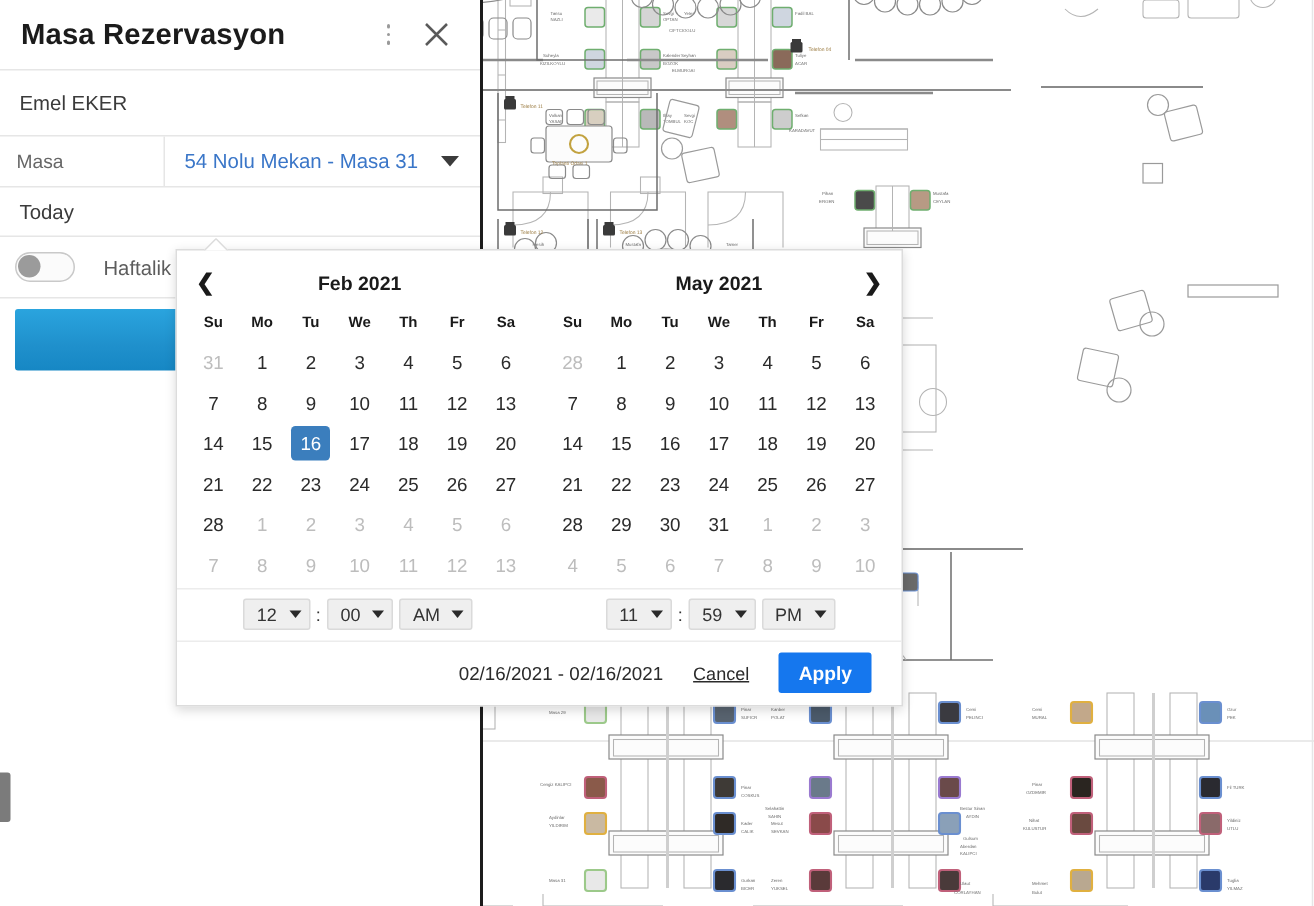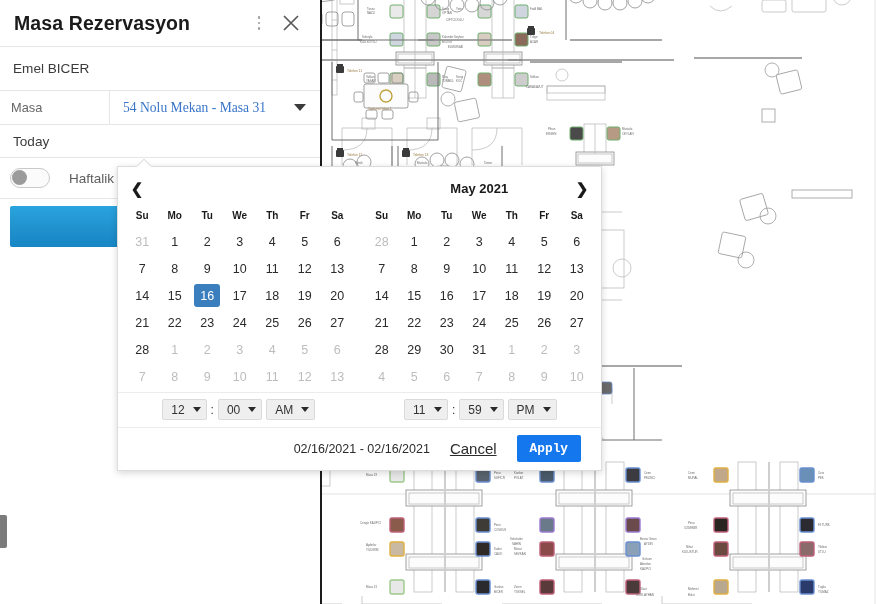--- a/index.html
+++ b/index.html
@@ -95,21 +95,21 @@
   }
   .row-value {
     flex: 1;
     box-sizing: border-box;
     padding: 8px 10px 8px 13px;
     font-size: 13.6px;
     color: #3b3b3b;
     display: flex;
     align-items: center;
   }
-  .row-value.link { color: #3a76c8; font-family: Liberation Serif, serif; }
+  .row-value.link { color: #3a76c8; }
   .row-value .txt { flex: 1; }
   .caret-down {
     width: 0; height: 0;
     border-left: 6px solid transparent;
     border-right: 6px solid transparent;
     border-top: 7px solid #3b3b3b;
     margin-right: 4px;
   }
   .row.tall { min-height: 44px; }
 
@@ -312,34 +312,34 @@
     gap: 14px;
     padding: 7px 20px 8px 8px;
   }
   .range-text {
     font-size: 12.5px;
     color: #2b2b2b;
   }
   .btn-cancel {
     background: transparent;
     border: none;
-    font-size: 15px;
+    font-size: 12px;
     font-family: "Liberation Sans", sans-serif;
     color: #2b2b2b;
     cursor: pointer;
     padding: 4px 6px;
     text-decoration: underline;
   }
   .btn-apply {
     background: #1577ee;
     border: none;
     color: #fff;
     font-size: 12.8px;
     font-weight: bold;
-    font-family: Liberation Mono, monospace;
+    font-family: Liberation Sans, sans-serif;
     border-radius: 2px;
     padding: 6px 13px;
     cursor: pointer;
   }
 
   
   .fp-wall { fill: none; stroke: #6e6e6e; stroke-width: 1; }
   .fp-thin { fill: none; stroke: #b4b4b4; stroke-width: .7; }
   .fp-fill { fill: #fcfcfc; stroke: #8a8a8a; stroke-width: .8; }
   .fp-lbl  { font-family: "Liberation Sans", sans-serif; font-size: 3.3px; fill: #9a7a3f; }
@@ -835,21 +835,21 @@
       </div>
       <div class="hdr-icon closebtn">
         <svg width="20" height="20" viewBox="0 0 20 20" aria-hidden="true">
           <path d="M3 3 L17 17 M17 3 L3 17" stroke="#5a5a5a" stroke-width="1.7" fill="none"></path>
         </svg>
       </div>
     </div>
 
     <div class="row tall">
       <div class="row-value">
-        <span class="txt">Emel BICER</span>
+        <span class="txt">Emel EKER</span>
       </div>
     </div>
 
     <div class="row">
       <div class="row-label">Masa</div>
       <div class="row-value link">
         <span class="txt">54 Nolu Mekan - Masa 31</span>
         <span class="caret-down"></span>
       </div>
     </div>
@@ -875,20 +875,21 @@
   <div class="edge-handle"></div>
 
   <div id="picker">
     <div class="notch"></div>
 
     <div class="cal-body">
 
       <div class="cal">
         <div class="cal-head">
           <div class="cal-nav">❮</div>
+          <div class="cal-month">Feb 2021</div>
           <div class="cal-nav ghost">❯</div>
         </div>
         <table class="cal-grid">
           <thead>
             <tr>
               <th>Su</th>
               <th>Mo</th>
               <th>Tu</th>
               <th>We</th>
               <th>Th</th>

